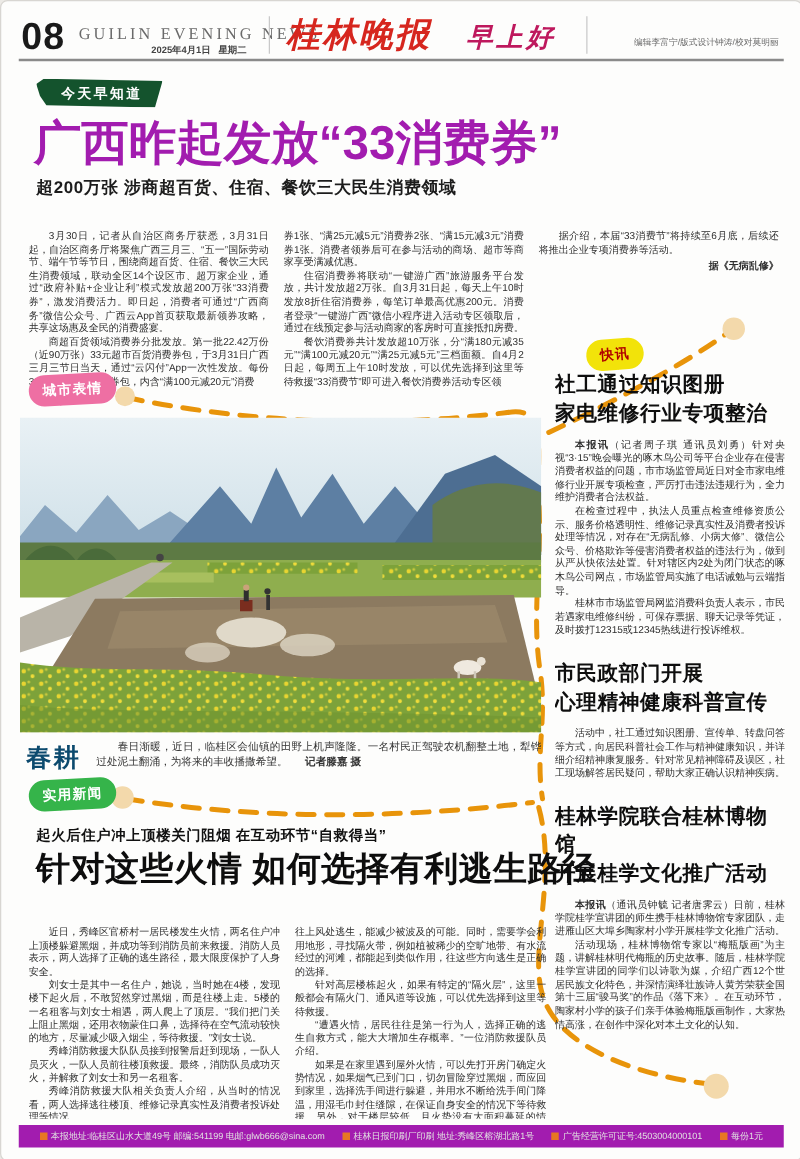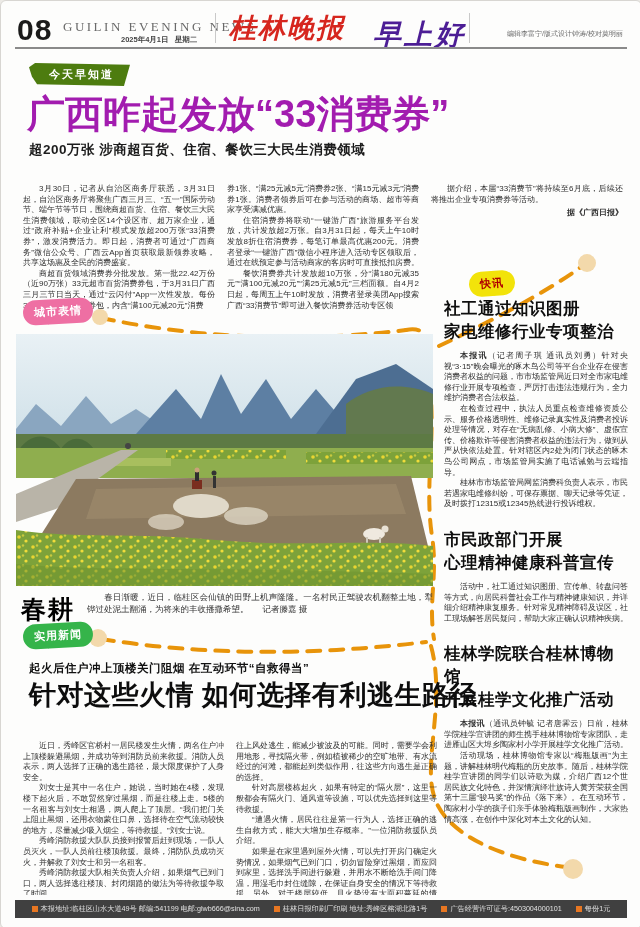--- a/index.html
+++ b/index.html
@@ -6,60 +6,60 @@
   #page{position:relative;width:640px;height:927px;background:#fdfdfc;margin:0 auto;
         border:1px solid #d8d6d2;border-radius:6px;overflow:hidden;}
   
   .hdr{position:absolute;left:0;top:0;width:640px;height:50px;}
   .hdr-rule{position:absolute;left:14px;right:14px;top:46px;height:2px;background:#8a8a8a;}
   .pageno{position:absolute;left:16px;top:12px;font-size:30px;font-weight:900;color:#1a1a1a;letter-spacing:1px;}
   .mast-en{position:absolute;left:62px;top:18px;font-family:"Liberation Serif",serif;font-size:13px;color:#6a6a6a;letter-spacing:2.5px;}
   .mast-date{position:absolute;left:120px;top:34px;font-size:7.5px;font-weight:bold;color:#444;}
   .vdiv{position:absolute;top:12px;width:1px;height:30px;background:#c9c9c9;}
   .brand{position:absolute;left:228px;top:9px;font-size:27px;font-weight:900;font-style:italic;color:#d6261e;letter-spacing:2px;}
-  .greet{position:absolute;left:372px;top:15px;font-size:28px;font-weight:900;font-style:italic;color:#4c1d95;letter-spacing:3px;}
+  .greet{position:absolute;left:372px;top:15px;font-size:21px;font-weight:900;font-style:italic;color:#be185d;letter-spacing:3px;}
   .staff{position:absolute;right:18px;top:28px;font-size:7px;color:#6b6b6b;}
   
-  .ribbon{position:absolute;left:28px;top:62px;background:#4d7c0f;color:#fff;font-size:11px;font-weight:bold;
+  .ribbon{position:absolute;left:28px;top:62px;background:#14532d;color:#fff;font-size:11px;font-weight:bold;
           padding:4px 16px 4px 20px;clip-path:polygon(0 18%,6% 0,100% 8%,94% 100%,8% 92%,3% 60%);letter-spacing:2px;}
   .bubble{position:absolute;color:#fff;font-size:11px;font-weight:bold;letter-spacing:1px;
           padding:5px 11px;border-radius:14px;}
   .bubble::after{content:"";position:absolute;left:18px;bottom:-7px;border:7px solid transparent;border-top-color:inherit;}
   .bub-pink{background:#ee6fa3;border-top-color:#ee6fa3;transform:rotate(-3deg);}
   .bub-green{background:#35b44a;border-top-color:#35b44a;transform:rotate(-3deg);}
   .bub-yellow{background:#f2e30a;border-top-color:#f2e30a;color:#b00000;transform:rotate(-4deg);}
   
   .lead-hl{position:absolute;left:26px;top:88px;width:600px;font-size:38px;font-weight:900;color:#a21caf;letter-spacing:0px;white-space:nowrap;}
   .lead-sub{position:absolute;left:28px;top:140px;font-size:13.5px;font-weight:bold;color:#1c1c1c;letter-spacing:.5px;}
   .lead-body{position:absolute;left:22px;top:183px;width:600px;height:138px;display:flex;gap:12px;overflow:hidden;}
   .lead-body .col{width:196px;}
   .col{text-align:justify;font-size:8px;line-height:10.6px;color:#2e2e2e;}
   .col p{margin:0;text-indent:2em;}
   .col p.cont{text-indent:0;}
   .src{text-align:right;font-weight:bold;text-indent:0 !important;margin-top:3px !important;}
   
   .photo{position:absolute;left:15px;top:333px;width:417px;height:252px;overflow:hidden;}
   .cap-row{position:absolute;left:20px;top:590px;width:412px;display:flex;gap:12px;}
-  .cap-title{font-size:25px;font-weight:900;color:#000000;flex:0 0 auto;margin-top:2px;letter-spacing:2px;}
+  .cap-title{font-size:20px;font-weight:900;color:#0c4a6e;flex:0 0 auto;margin-top:2px;letter-spacing:2px;}
   .cap-text{font-size:8.5px;line-height:12px;color:#333;text-align:justify;}
   .cap-text .indent{display:inline-block;width:2em;}
-  .cap-credit{white-space:nowrap;font-weight:normal;margin-left:14px;}
+  .cap-credit{white-space:nowrap;font-weight:bold;margin-left:14px;}
   
   .fire-kicker{position:absolute;left:28px;top:660px;font-size:11.5px;font-weight:bold;color:#111;letter-spacing:.5px;}
   .fire-hl{position:absolute;left:28px;top:676px;font-size:27px;font-weight:900;color:#0d0d0d;white-space:nowrap;letter-spacing:.5px;}
   .fire-body{position:absolute;left:22px;top:716px;width:414px;height:178px;display:flex;gap:12px;overflow:hidden;}
   .fire-body .col{width:201px;margin-top:24px;}
   .byline{text-align:right;font-weight:bold;text-indent:0 !important;margin-top:4px !important;}
   
   .briefs{position:absolute;left:443px;top:296px;width:184px;height:592px;overflow:hidden;}
   .brief{margin-bottom:18px;}
   .brief h3{margin:0 0 8px 0;font-size:16.5px;line-height:23px;font-weight:900;color:#0e0e0e;letter-spacing:.5px;}
   .brief .col p b{font-weight:900;}
   
-  .footer{position:absolute;left:14px;top:899px;width:612px;height:18px;background:#404040;
+  .footer{position:absolute;left:14px;top:899px;width:612px;height:18px;background:#a21caf;
           display:flex;align-items:center;justify-content:center;gap:14px;}
   .f-item{font-size:7.2px;color:#e2e2e2;white-space:nowrap;display:flex;align-items:center;gap:3px;}
   .f-bullet{width:6px;height:6px;background:#e87722;display:inline-block;}
   
   .deco{position:absolute;left:0;top:0;width:640px;height:927px;pointer-events:none;}
 </style>
 </head>
 <body>
 
 <div id="page">
@@ -99,25 +99,25 @@
   <h1 class="lead-hl" style="margin:0;">广西昨起发放“33消费券”</h1>
   <div class="lead-sub">超200万张  涉商超百货、住宿、餐饮三大民生消费领域</div>
   <div class="lead-body">
     <div class="col">
       <p>3月30日，记者从自治区商务厅获悉，3月31日起，自治区商务厅将聚焦广西三月三、“五一”国际劳动节、端午节等节日，围绕商超百货、住宿、餐饮三大民生消费领域，联动全区14个设区市、超万家企业，通过“政府补贴+企业让利”模式发放超200万张“33消费券”，激发消费活力。即日起，消费者可通过“广西商务”微信公众号、广西云App首页获取最新领券攻略，共享这场惠及全民的消费盛宴。</p>
       <p>商超百货领域消费券分批发放。第一批22.42万份（近90万张）33元超市百货消费券包，于3月31日广西三月三节日当天，通过“云闪付”App一次性发放。每份33元超市百货消费券包，内含“满100元减20元”消费</p>
     </div>
     <div class="col">
       <p class="cont">券1张、“满25元减5元”消费券2张、“满15元减3元”消费券1张。消费者领券后可在参与活动的商场、超市等商家享受满减优惠。</p>
       <p>住宿消费券将联动“一键游广西”旅游服务平台发放，共计发放超2万张。自3月31日起，每天上午10时发放8折住宿消费券，每笔订单最高优惠200元。消费者登录“一键游广西”微信小程序进入活动专区领取后，通过在线预定参与活动商家的客房时可直接抵扣房费。</p>
-      <p>餐饮消费券共计发放超10万张，分“满180元减35元”“满100元减20元”“满25元减5元”三档面额。自4月2日起，每周五上午10时发放，消费者登录美团App搜索广西“33消费节”即可进入餐饮消费券活动专区领</p>
+      <p>餐饮消费券共计发放超10万张，分“满180元减35元”“满100元减20元”“满25元减5元”三档面额。自4月2日起，每周五上午10时发放，可以优先选择到这里等待救援“33消费节”即可进入餐饮消费券活动专区领</p>
     </div>
     <div class="col">
       <p>据介绍，本届“33消费节”将持续至6月底，后续还将推出企业专项消费券等活动。</p>
-      <p class="src">据《广西日报》</p>
+      <p class="src">据《无病乱修》</p>
     </div>
   </div>
 
   <div class="bubble bub-pink" style="left:22px;top:298px;">城市表情</div>
 
   <svg class="photo" viewBox="0 0 417 252" preserveAspectRatio="none">
     <defs>
       <linearGradient id="sky" x1="0" y1="0" x2="0" y2="1">
         <stop offset="0" stop-color="#e9f1f5"></stop>
           <stop offset="1" stop-color="#cfe0e8"></stop>
@@ -174,40 +174,40 @@
   </div>
 
   <div class="bubble bub-green" style="left:22px;top:622px;">实用新闻</div>
   <div class="fire-kicker">起火后住户冲上顶楼关门阻烟  在互动环节“自救得当”</div>
   <h2 class="fire-hl" style="margin:0;">针对这些火情  如何选择有利逃生路径</h2>
   <div class="fire-body">
     <div class="col">
       <p>近日，秀峰区官桥村一居民楼发生火情，两名住户冲上顶楼躲避黑烟，并成功等到消防员前来救援。消防人员表示，两人选择了正确的逃生路径，最大限度保护了人身安全。</p>
       <p>刘女士是其中一名住户，她说，当时她在4楼，发现楼下起火后，不敢贸然穿过黑烟，而是往楼上走。5楼的一名租客与刘女士相遇，两人爬上了顶层。“我们把门关上阻止黑烟，还用衣物蒙住口鼻，选择待在空气流动较快的地方，尽量减少吸入烟尘，等待救援。”刘女士说。</p>
       <p>秀峰消防救援大队队员接到报警后赶到现场，一队人员灭火，一队人员前往楼顶救援。最终，消防队员成功灭火，并解救了刘女士和另一名租客。</p>
-      <p>秀峰消防救援大队相关负责人介绍，如果烟气已到门口，两人选择逃往楼顶、封闭烟路的做法为等待救援争取了时间。</p>
+      <p>秀峰消防救援大队相关负责人介绍，从当时的情况看，两人选择逃往楼顶、维修记录真实性及消费者投诉处理等情况。</p>
       <p>据介绍，针对不同火情，逃生自救的方式有所不同。例如在野外遭遇火情，应该第一时间确定风向，</p>
     </div>
     <div class="col">
       <p class="cont">往上风处逃生，能减少被波及的可能。同时，需要学会利用地形，寻找隔火带，例如植被稀少的空旷地带、有水流经过的河滩，都能起到类似作用，往这些方向逃生是正确的选择。</p>
       <p>针对高层楼栋起火，如果有特定的“隔火层”，这里一般都会有隔火门、通风道等设施，可以优先选择到这里等待救援。</p>
       <p>“遭遇火情，居民往往是第一行为人，选择正确的逃生自救方式，能大大增加生存概率。”一位消防救援队员介绍。</p>
       <p>如果是在家里遇到屋外火情，可以先打开房门确定火势情况，如果烟气已到门口，切勿冒险穿过黑烟，而应回到家里，选择洗手间进行躲避，并用水不断给洗手间门降温，用湿毛巾封住缝隙，在保证自身安全的情况下等待救援。另外，对于楼层较低、且火势没有大面积蔓延的情况，可以用湿毛巾捂住口鼻，迅速逃离。</p>
       <p class="byline">记者陆鑫</p>
     </div>
   </div>
 
   <div class="bubble bub-yellow" style="left:468px;top:270px;">快讯</div>
   <div class="briefs">
 
     <div class="brief">
       <h3><span>社工通过知识图册</span><br><span>家电维修行业专项整治</span></h3>
       <div class="col">
         <p><b>本报讯</b><span>（记者周子琪  通讯员刘勇）针对央视“3·15”晚会曝光的啄木鸟公司等平台企业存在侵害消费者权益的问题，市市场监管局近日对全市家电维修行业开展专项检查，严厉打击违法违规行为，全力维护消费者合法权益。</span></p>
-        <p>在检查过程中，执法人员重点检查维修资质公示、服务价格透明性、维修记录真实性及消费者投诉处理等情况，对存在“无病乱修、小病大修”、虚假宣传、价格欺诈等侵害消费者权益的违法行为，做到从严从快依法处置。针对辖区内2处为闭门状态的啄木鸟公司网点，市场监管局实施了电话诫勉与云端指导。</p>
+        <p>在检查过程中，执法人员重点检查维修资质公示、服务价格透明性、维修记录真实性及消费者投诉处理等情况，对存在“无病乱修、小病大修”、微信公众号、价格欺诈等侵害消费者权益的违法行为，做到从严从快依法处置。针对辖区内2处为闭门状态的啄木鸟公司网点，市场监管局实施了电话诫勉与云端指导。</p>
         <p>桂林市市场监管局网监消费科负责人表示，市民若遇家电维修纠纷，可保存票据、聊天记录等凭证，及时拨打12315或12345热线进行投诉维权。</p>
       </div>
     </div>
 
     <div class="brief">
       <h3><span>市民政部门开展</span><br><span>心理精神健康科普宣传</span></h3>
       <div class="col">
         <p>活动中，社工通过知识图册、宣传单、转盘问答等方式，向居民科普社会工作与精神健康知识，并详细介绍精神康复服务。针对常见精神障碍及误区，社工现场解答居民疑问，帮助大家正确认识精神疾病。</p>
       </div>
     </div>

